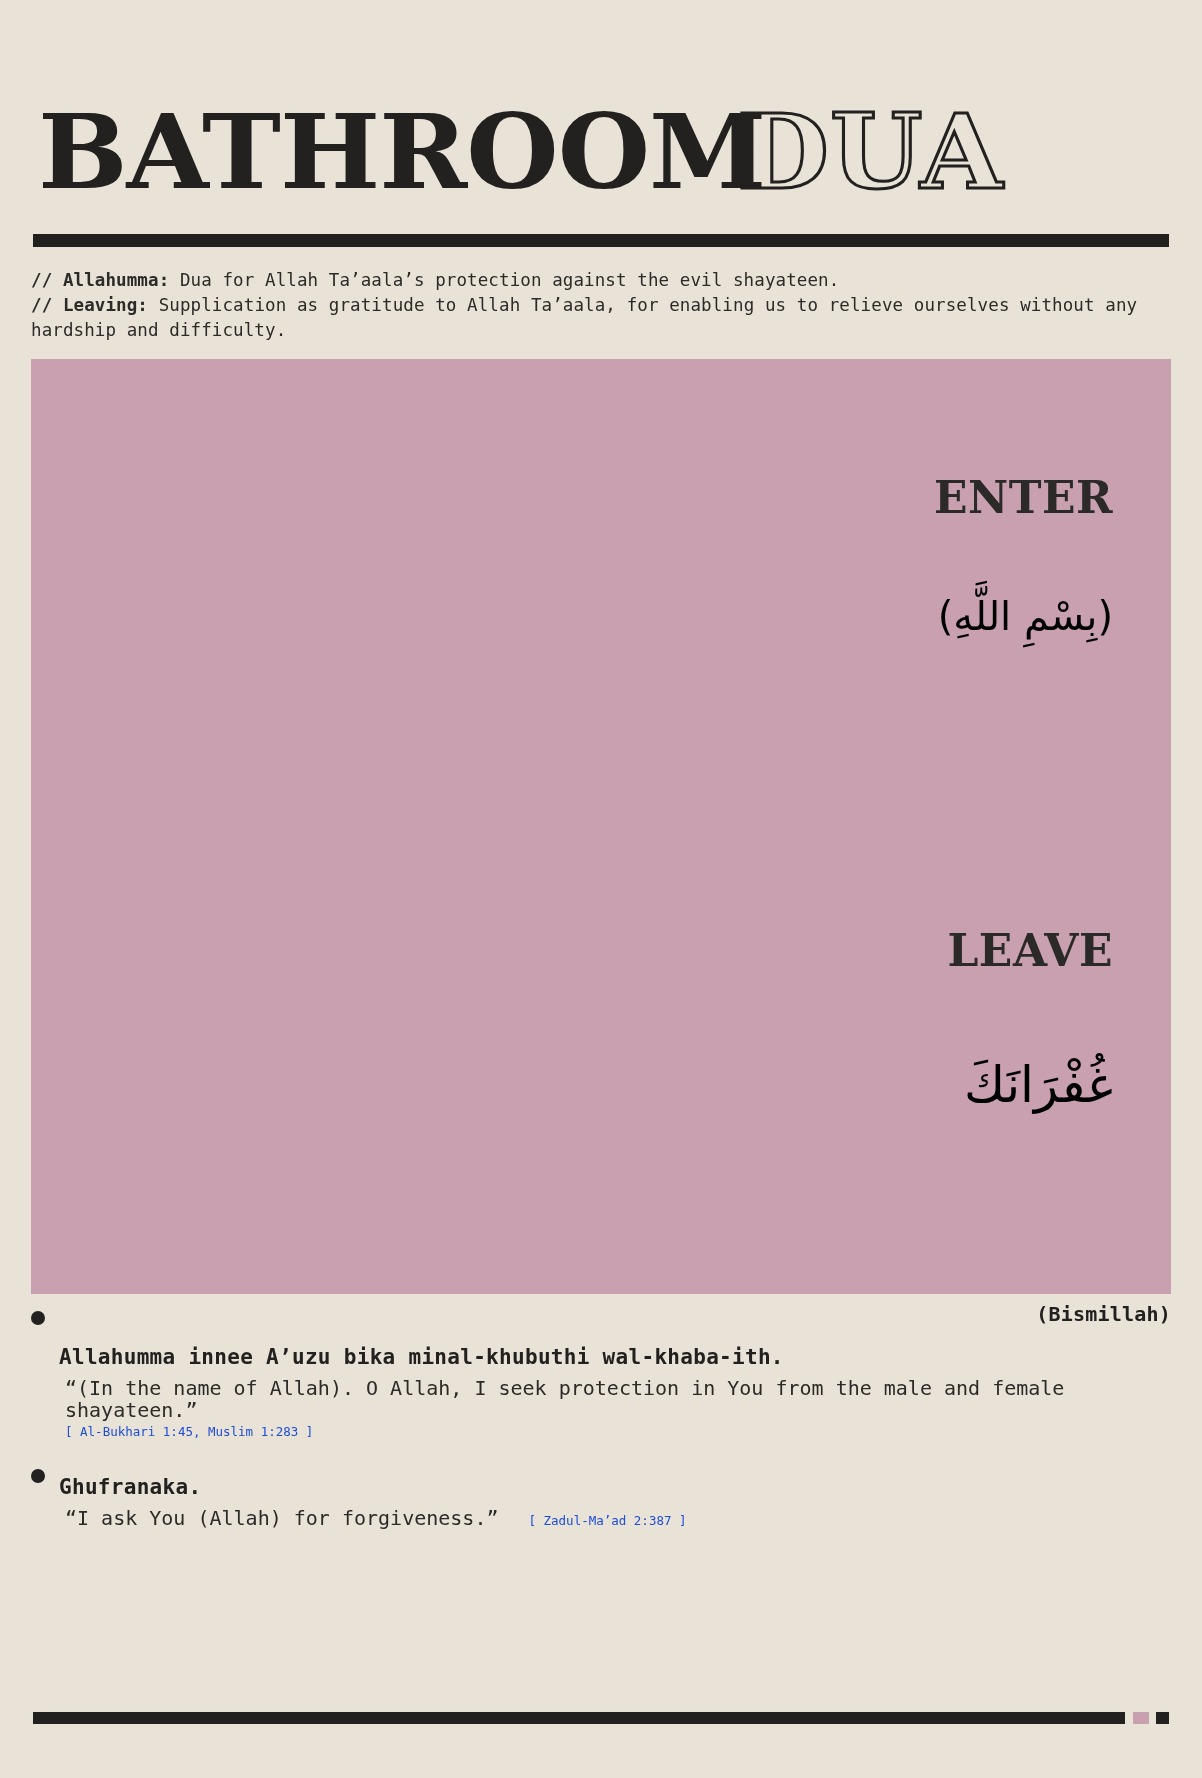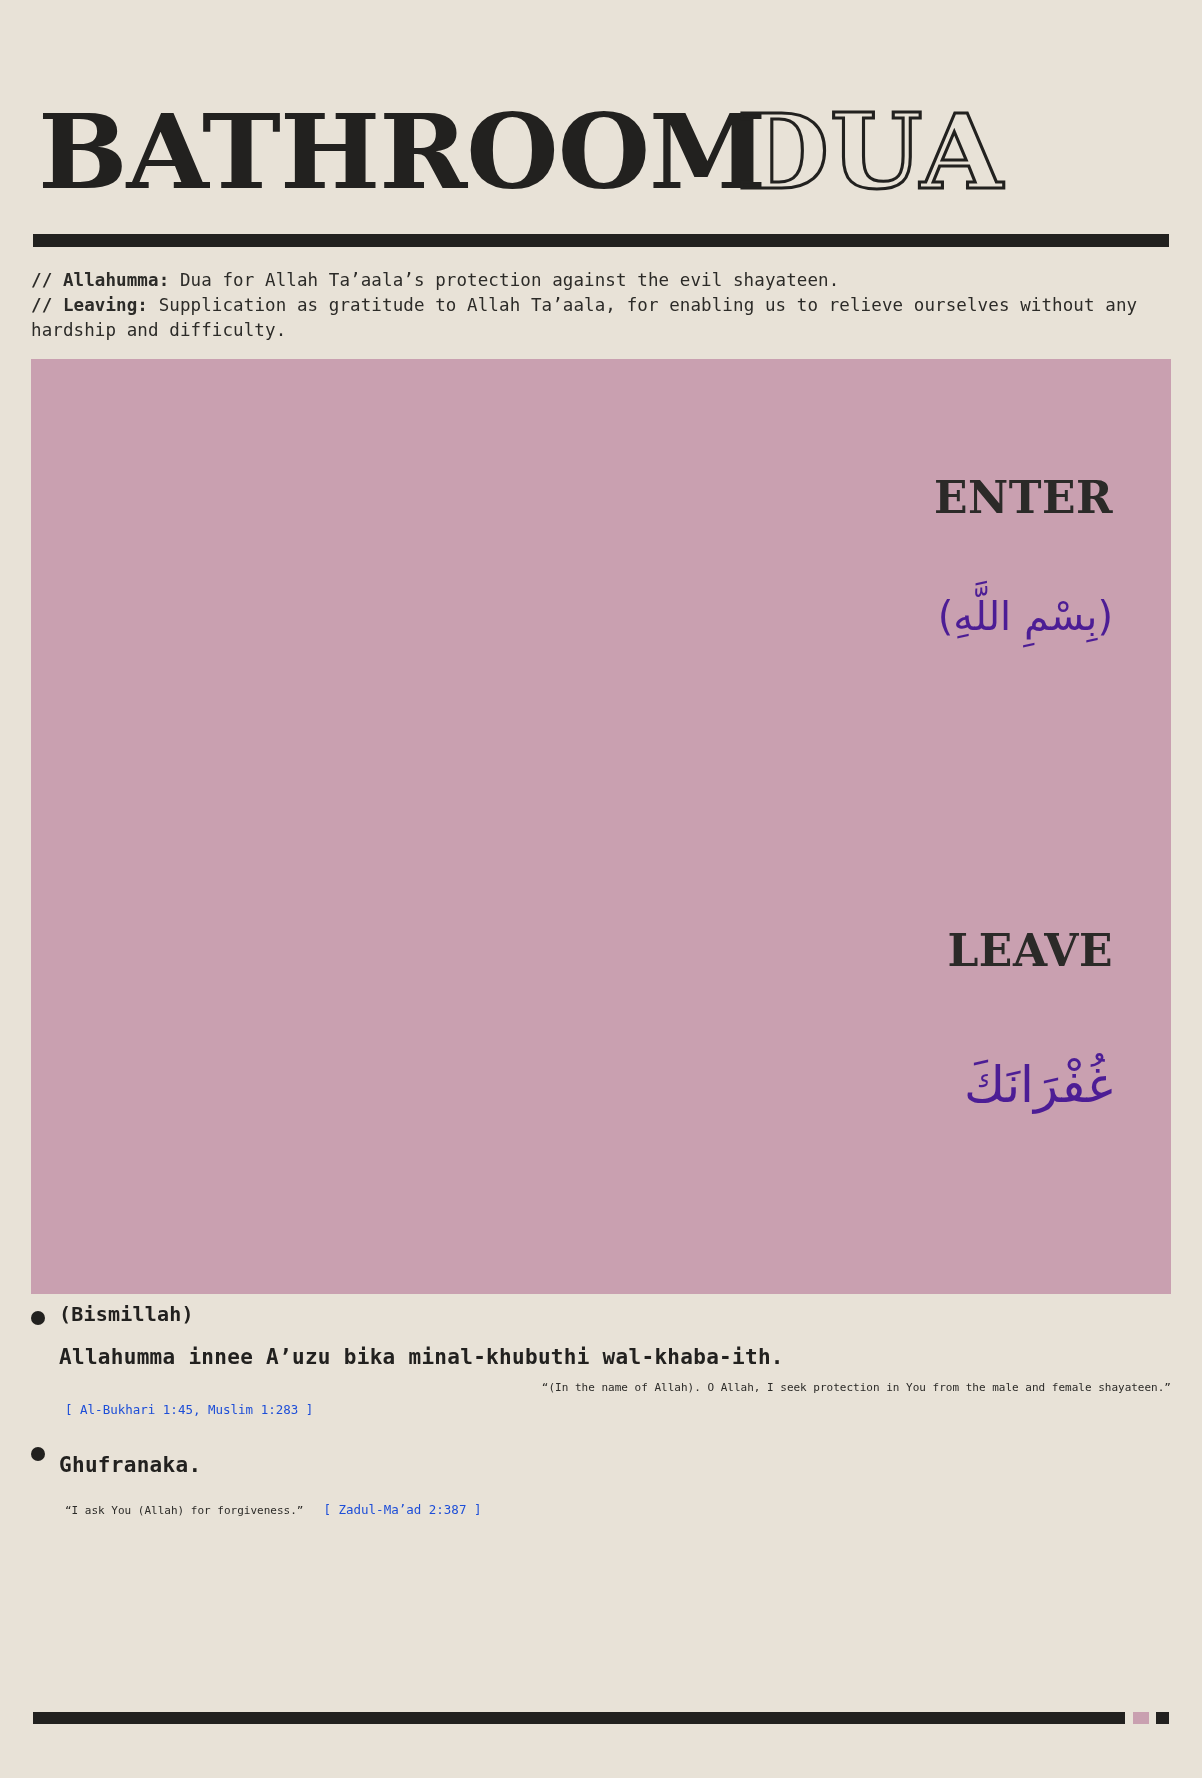--- a/index.html
+++ b/index.html
@@ -107,21 +107,21 @@
     letter-spacing: 0.5px;
     color: #2b2a28;
     line-height: 1;
   }
   .enter-head { position: absolute; right: 0; top: 117px; }
   .leave-head { position: absolute; right: 0; top: 570px; }
 
   .arabic {
     direction: rtl;
     font-family: "DejaVu Sans", sans-serif;
-    color: #4c1d95;
+    color: #000000;
     line-height: 1.45;
   }
   .ar-bismillah {
     position: absolute;
     right: 0; top: 228px;
     width: 100%;
     font-size: 40px;
   }
   .ar-enter {
     position: absolute;
@@ -156,49 +156,49 @@
     background: #22211f;
     margin-top: 11px;
     flex: 0 0 auto;
   }
   .b-body { flex: 1 1 auto; }
   .tr-small {
     font-size: 20px;
     font-weight: 700;
     letter-spacing: 0.2px;
     line-height: 28px;
+    text-align: right;
   }
   .tr-main {
     font-size: 21px;
     font-weight: 700;
     letter-spacing: 0.3px;
     line-height: 30px;
     margin-top: 14px;
   }
   .tr-meaning {
-    font-size: 11px;
+    font-size: 20px;
     line-height: 22px;
     margin-top: 5px;
     color: #2c2b28;
     padding-left: 6px;
-    text-align: right;
   }
   .tr-ref {
     font-size: 12.5px;
     line-height: 20px;
     margin-top: 1px;
     color: #1d4ed8;
     padding-left: 6px;
   }
   .meaning-ref-row {
     display: flex;
     align-items: baseline;
-    gap: 20px;
+    gap: 30px;
     padding-left: 6px;
-    margin-top: 20px;
+    margin-top: 5px;
   }
   .meaning-ref-row .tr-meaning,
   .meaning-ref-row .tr-ref { padding-left: 0; margin-top: 0; }
 
   .block2 { margin-top: 16px; }
 
   
   .bottom-rule {
     position: absolute;
     left: 33px;

